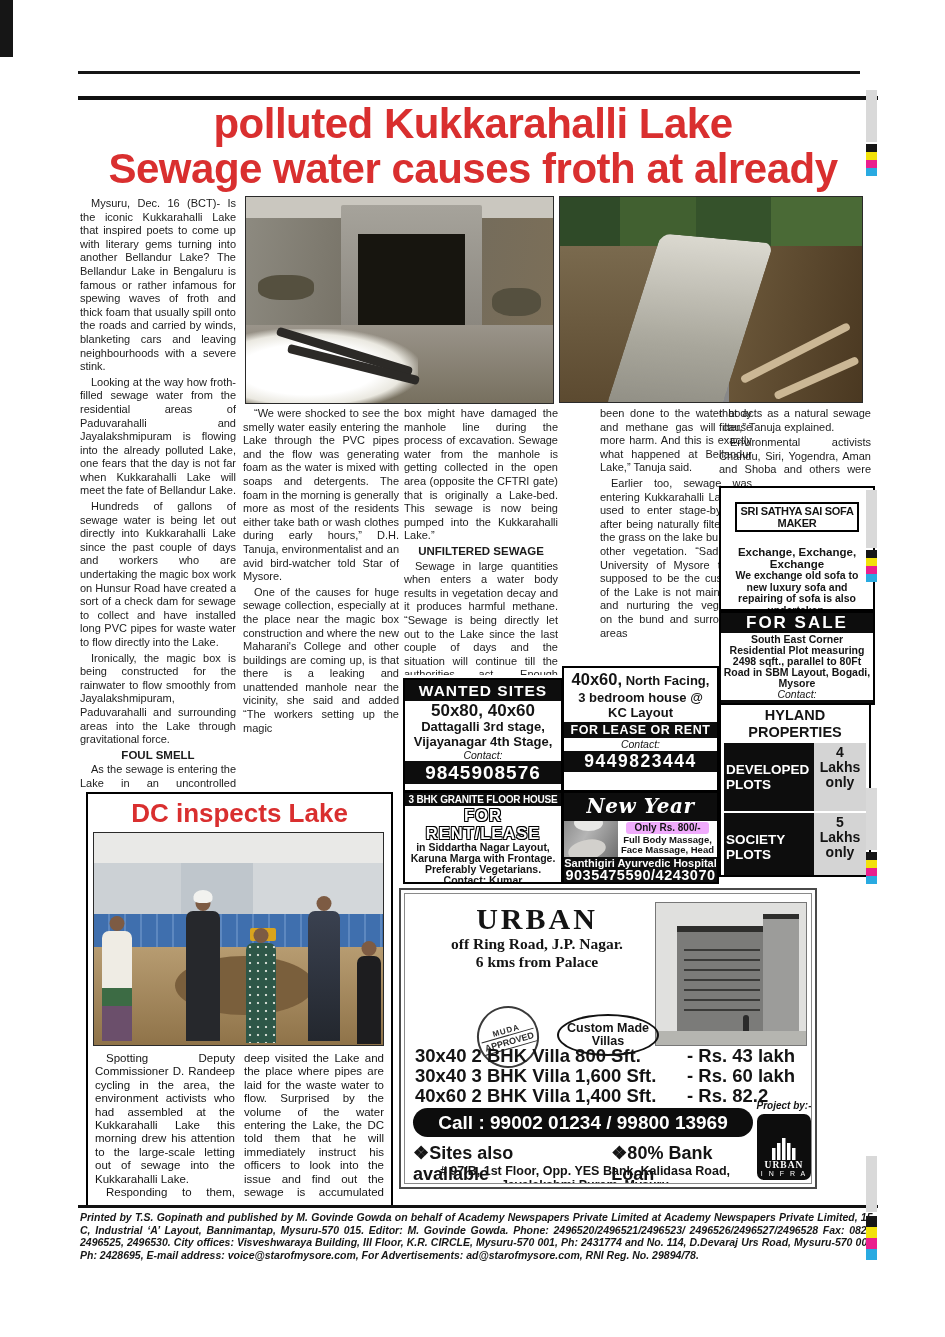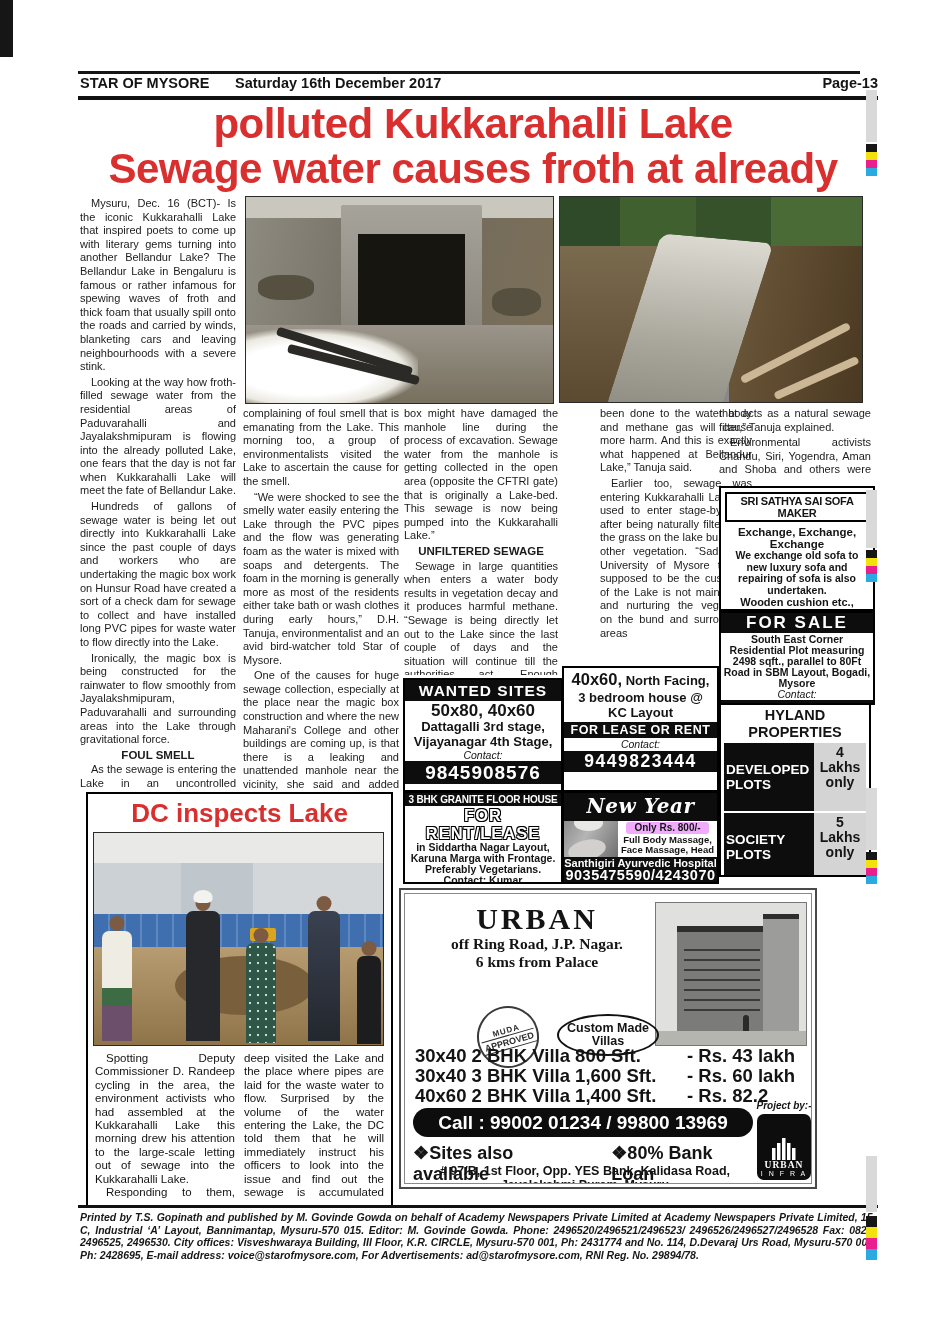--- a/index.html
+++ b/index.html
@@ -57,21 +57,21 @@
              background:linear-gradient(#dbd9d0,#a9a79c 60%,#8f8d83),repeating-linear-gradient(14deg,rgba(255,255,255,.35) 0 3px,rgba(0,0,0,0) 3px 9px);}
   .ph2-pipe{height:8px;background:#cbb795;border-radius:4px;}
 
   
   .ad{position:absolute;border:2px solid #000;background:#fff;overflow:hidden;}
   .bar{background:#0d0d0d;color:#fff;text-align:center;}
   .hollow{color:#fff;text-shadow:-1px -1px 0 #000,1px -1px 0 #000,-1px 1px 0 #000,1px 1px 0 #000,0 1px 0 #000,0 -1px 0 #000;}
 
   
   #ad-sofa{left:719px;top:486px;width:152px;height:121px;}
-  .sofa-title{border:2px solid #000;margin:4px;font-weight:bold;font-size:11px;line-height:12px;text-align:center;letter-spacing:-0.3px;padding:1px 0;}
+  .sofa-title{border:2px solid #000;margin:14px;font-weight:bold;font-size:11px;line-height:12px;text-align:center;letter-spacing:-0.3px;padding:1px 0;}
   .sofa-l1{font-weight:bold;font-size:11.5px;text-align:center;}
   .sofa-body{font-weight:bold;font-size:10.5px;line-height:11.5px;text-align:center;padding:0 3px;}
   .sofa-l2{font-weight:bold;font-size:11px;text-align:center;}
   .sofa-call{height:23px;display:flex;align-items:center;justify-content:center;gap:3px;margin-top:2px;}
   .sofa-call .num{font-size:17px;font-weight:bold;letter-spacing:0.5px;}
 
   
   #ad-forsale{left:719px;top:611px;width:152px;height:90px;}
   .fs-title{height:20px;font-weight:bold;font-size:17px;letter-spacing:2px;line-height:20px;}
   .fs-body{font-weight:bold;font-size:10.5px;line-height:11px;text-align:center;padding:1px 2px 0 2px;}
@@ -188,25 +188,20 @@
                font-size:10.5px;line-height:12.6px;text-align:justify;color:#171717;}
 </style>
 </head>
 <body>
 
 <div class="page">
 
   <div class="abs" style="left:0;top:0;width:13px;height:57px;background:#161616;"></div>
 
   <div class="hdr-line-top"></div>
-  <div class="hdr-row">
-    <span class="hdr-paper">STAR OF MYSORE</span>
-    <span class="hdr-date">Saturday 16th December 2017</span>
-    <span class="hdr-page">Page-13</span>
-  </div>
   <div class="hdr-line-bot"></div>
 
   <div class="headline">
     <div>polluted Kukkarahalli Lake</div>
     <div>Sewage water causes froth at already</div>
   </div>
 
   <div class="photo" id="photo1">
     <div class="ph ph1-sky"></div>
     <div class="ph ph1-rubble"></div>
@@ -232,21 +227,20 @@
 
   <div class="col" id="col1">
     <p>Mysuru, Dec. 16 (BCT)- Is the iconic Kukkarahalli Lake that inspired poets to come up with literary gems turning into another Bellandur Lake? The Bellandur Lake in Bengaluru is famous or rather infamous for spewing waves of froth and thick foam that usually spill onto the roads and carried by winds, blanketing cars and leaving neighbourhoods with a severe stink.</p>
     <p>Looking at the way how froth-filled sewage water from the residential areas of Paduvarahalli and Jayalakshmipuram is flowing into the already polluted Lake, one fears that the day is not far when Kukkarahalli Lake will meet the fate of Bellandur Lake.</p>
     <p>Hundreds of gallons of sewage water is being let out directly into Kukkarahalli Lake since the past couple of days and workers who are undertaking the magic box work on Hunsur Road have created a sort of a check dam for sewage to collect and have installed long PVC pipes for waste water to flow directly into the Lake.</p>
     <p>Ironically, the magic box is being constructed for the rainwater to flow smoothly from Jayalakshmipuram, Paduvarahalli and surrounding areas into the Lake through gravitational force.</p>
     <p class="subhead">FOUL SMELL</p>
     <p>As the sewage is entering the Lake in an uncontrolled manner, the concerned morning and evening walkers have been</p>
   </div>
   <div class="col" id="col2">
-    <p class="cont">complaining of foul smell that is emanating from the Lake. This morning too, a group of environmentalists visited the Lake to ascertain the cause for the smell.</p>
     <p>“We were shocked to see the smelly water easily entering the Lake through the PVC pipes and the flow was generating foam as the water is mixed with soaps and detergents. The foam in the morning is generally more as most of the residents either take bath or wash clothes during early hours,” D.H. Tanuja, environmentalist and an avid bird-watcher told Star of Mysore.</p>
     <p>One of the causes for huge sewage collection, especially at the place near the magic box construction and where the new Maharani's College and other buildings are coming up, is that there is a leaking and unattended manhole near the vicinity, she said and added “The workers setting up the magic</p>
   </div>
   <div class="col" id="col3">
     <p class="cont">box might have damaged the manhole line during the process of excavation. Sewage water from the manhole is getting collected in the open area (opposite the CFTRI gate) that is originally a Lake-bed. This sewage is now being pumped into the Kukkarahalli Lake.”</p>
     <p class="subhead">UNFILTERED SEWAGE</p>
     <p>Sewage in large quantities when enters a water body results in vegetation decay and it produces harmful methane. “Sewage is being directly let out to the Lake since the last couple of days and the situation will continue till the authorities act. Enough damage has already</p>
   </div>
   <div class="col" id="col4">
     <p class="cont">been done to the water body and methane gas will cause more harm. And this is exactly what happened at Bellandur Lake,” Tanuja said.</p>

